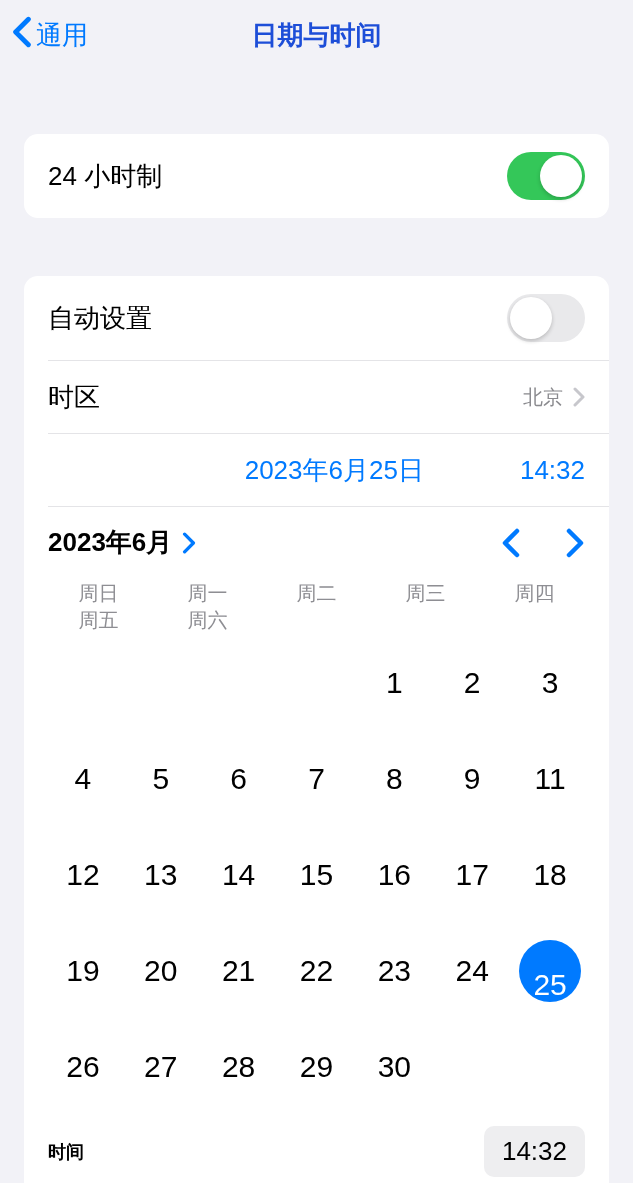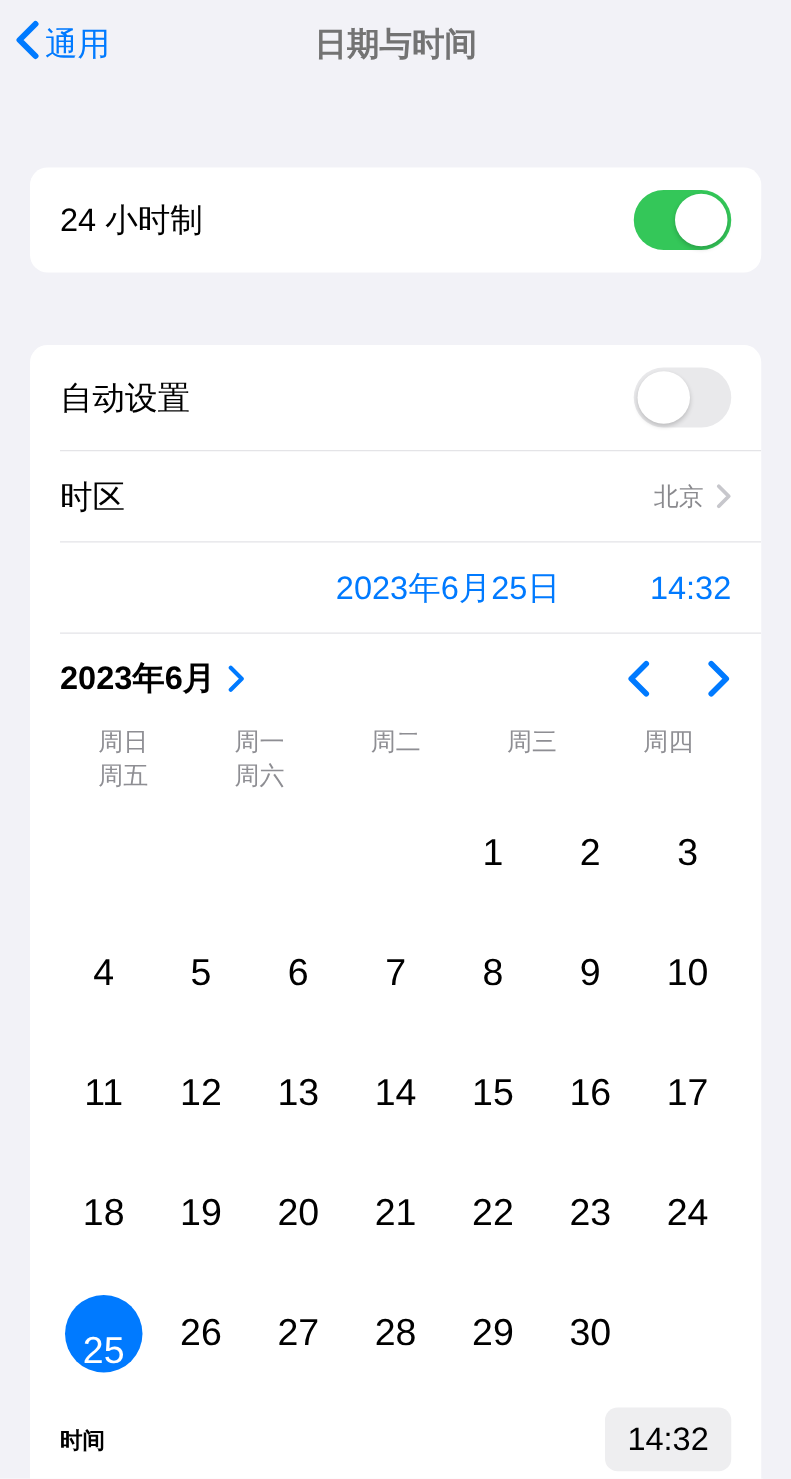--- a/index.html
+++ b/index.html
@@ -35,21 +35,21 @@
     .nav-back-label {
       margin-left: 4px;
     }
     .nav-title {
       position: absolute;
       left: 0;
       right: 0;
       text-align: center;
       font-size: 26px;
       font-weight: 600;
-      color: #737373;
+      color: #1d4ed8;
       pointer-events: none;
     }
     .group {
       background: #fff;
       border-radius: 14px;
       margin: 0 24px;
       overflow: hidden;
     }
     .group-1 {
       margin-top: 64px;
@@ -114,21 +114,21 @@
       width: 12px;
       height: 20px;
       display: block;
     }
     .row-datetime {
       display: flex;
       align-items: center;
       justify-content: flex-end;
       padding: 18px 24px;
       min-height: 72px;
-      gap: 72px;
+      gap: 96px;
     }
     .dt-val {
       color: #007aff;
       font-size: 26px;
     }
     .cal-header {
       display: flex;
       align-items: center;
       justify-content: space-between;
       padding: 18px 24px 12px 24px;
@@ -327,21 +327,20 @@
       <div class="cal-day cal-day-empty"></div>
       <div class="cal-day">1</div>
       <div class="cal-day">2</div>
       <div class="cal-day">3</div>
       <div class="cal-day">4</div>
       <div class="cal-day">5</div>
       <div class="cal-day">6</div>
       <div class="cal-day">7</div>
       <div class="cal-day">8</div>
       <div class="cal-day">9</div>
-      <div class="cal-day">10</div>
       <div class="cal-day">11</div>
       <div class="cal-day">12</div>
       <div class="cal-day">13</div>
       <div class="cal-day">14</div>
       <div class="cal-day">15</div>
       <div class="cal-day">16</div>
       <div class="cal-day">17</div>
       <div class="cal-day">18</div>
       <div class="cal-day">19</div>
       <div class="cal-day">20</div>

